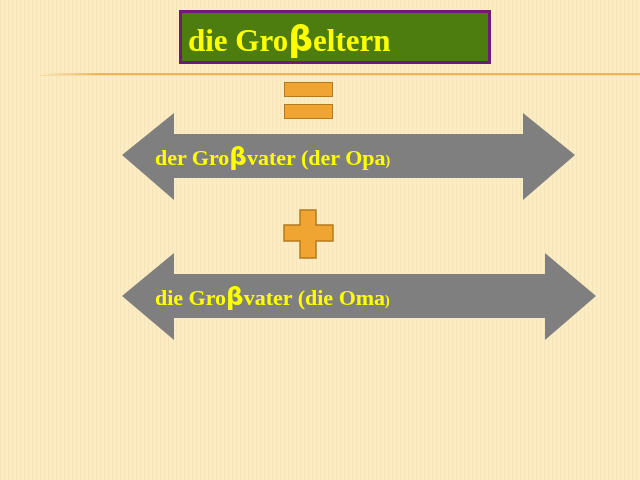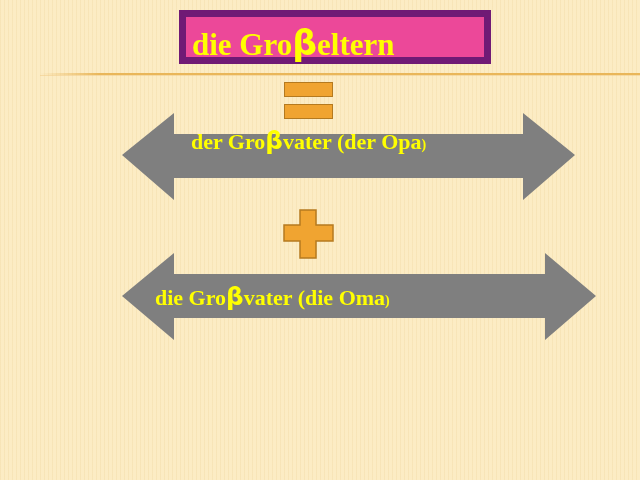--- a/index.html
+++ b/index.html
@@ -4,21 +4,21 @@
   <style>
     html, body { margin:0; padding:0; }
     body {
       width:640px; height:480px; overflow:hidden; position:relative;
       background-color:#fcecc4;
       background-image: repeating-linear-gradient(90deg, rgba(240,215,160,0.35) 0px, rgba(240,215,160,0.35) 1px, transparent 1px, transparent 4px);
       font-family: "Liberation Serif", serif;
     }
     .title-box {
       position:absolute; left:179px; top:10px; width:312px; height:54px;
-      background:#ec4899; border:7px solid #701a75; box-sizing:border-box;
+      background:#4d7c0f; border:3px solid #701a75; box-sizing:border-box;
     }
     .title-text {
       position:absolute; left:6px; top:9px; color:#ffff00;
       font-weight:bold; font-size:31px; line-height:34px; white-space:nowrap;
     }
     .beta { font-family:"DejaVu Sans", sans-serif; font-size:1.12em; }
     .rule {
       position:absolute; left:40px; top:73px; width:600px; height:2px;
       background:linear-gradient(90deg, rgba(236,180,90,0) 0%, #e9b65a 10%, #e9b65a 100%);
     }
@@ -53,19 +53,19 @@
   <div class="eq-bar" style="top:82px;"></div>
   <div class="eq-bar" style="top:104px;"></div>
 </div>
 
 <svg class="shape" width="640" height="480">
   <polygon points="122,155 174,113 174,134 523,134 523,113 575,155 523,200 523,178 174,178 174,200" fill="#7f7f7f"></polygon>
   <polygon points="300,210 316,210 316,225 333,225 333,241 316,241 316,258 300,258 300,241 284,241 284,225 300,225" fill="#f0a431" stroke="#b57a1f" stroke-width="1.5"></polygon>
   <polygon points="122,296 174,253 174,274 545,274 545,253 596,296 545,340 545,318 174,318 174,340" fill="#7f7f7f"></polygon>
 </svg>
 
-<div class="arrow-text" style="left:155px; top:128px;margin-left:36px;">
+<div class="arrow-text" style="left:155px; top:144px;">
   <span>der Gro</span><span class="beta">β</span><span>vater (der Opa</span><span class="small-paren">)</span>
 </div>
 
 <div class="arrow-text" style="left:155px; top:284px;">
   <span>die Gro</span><span class="beta">β</span><span>vater (die Oma</span><span class="small-paren">)</span>
 </div>
 
 </body></html>

